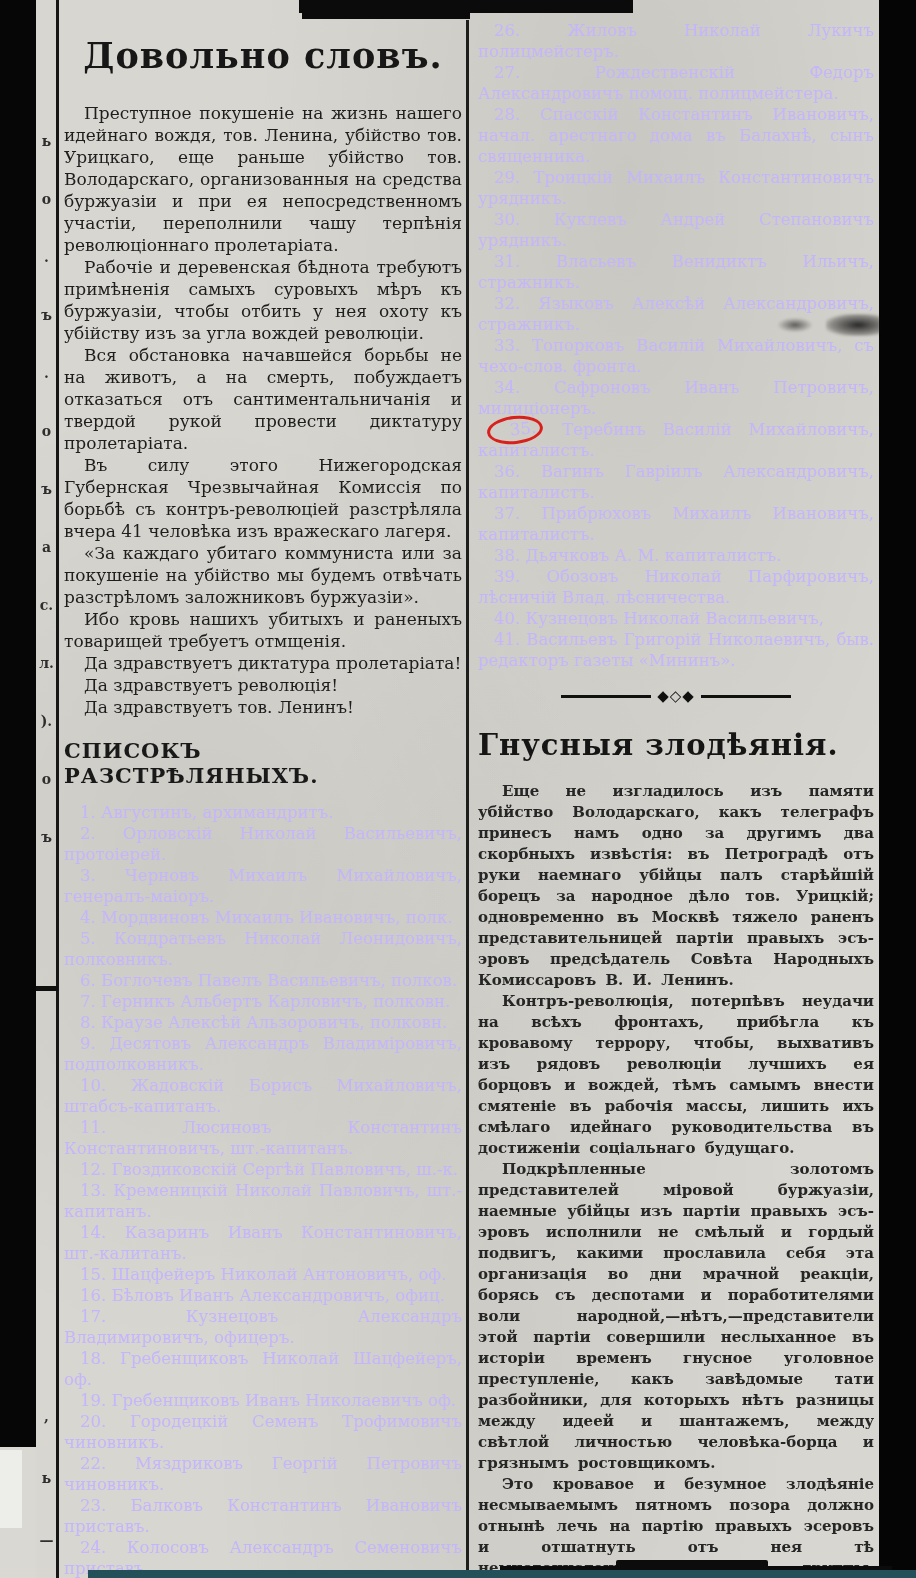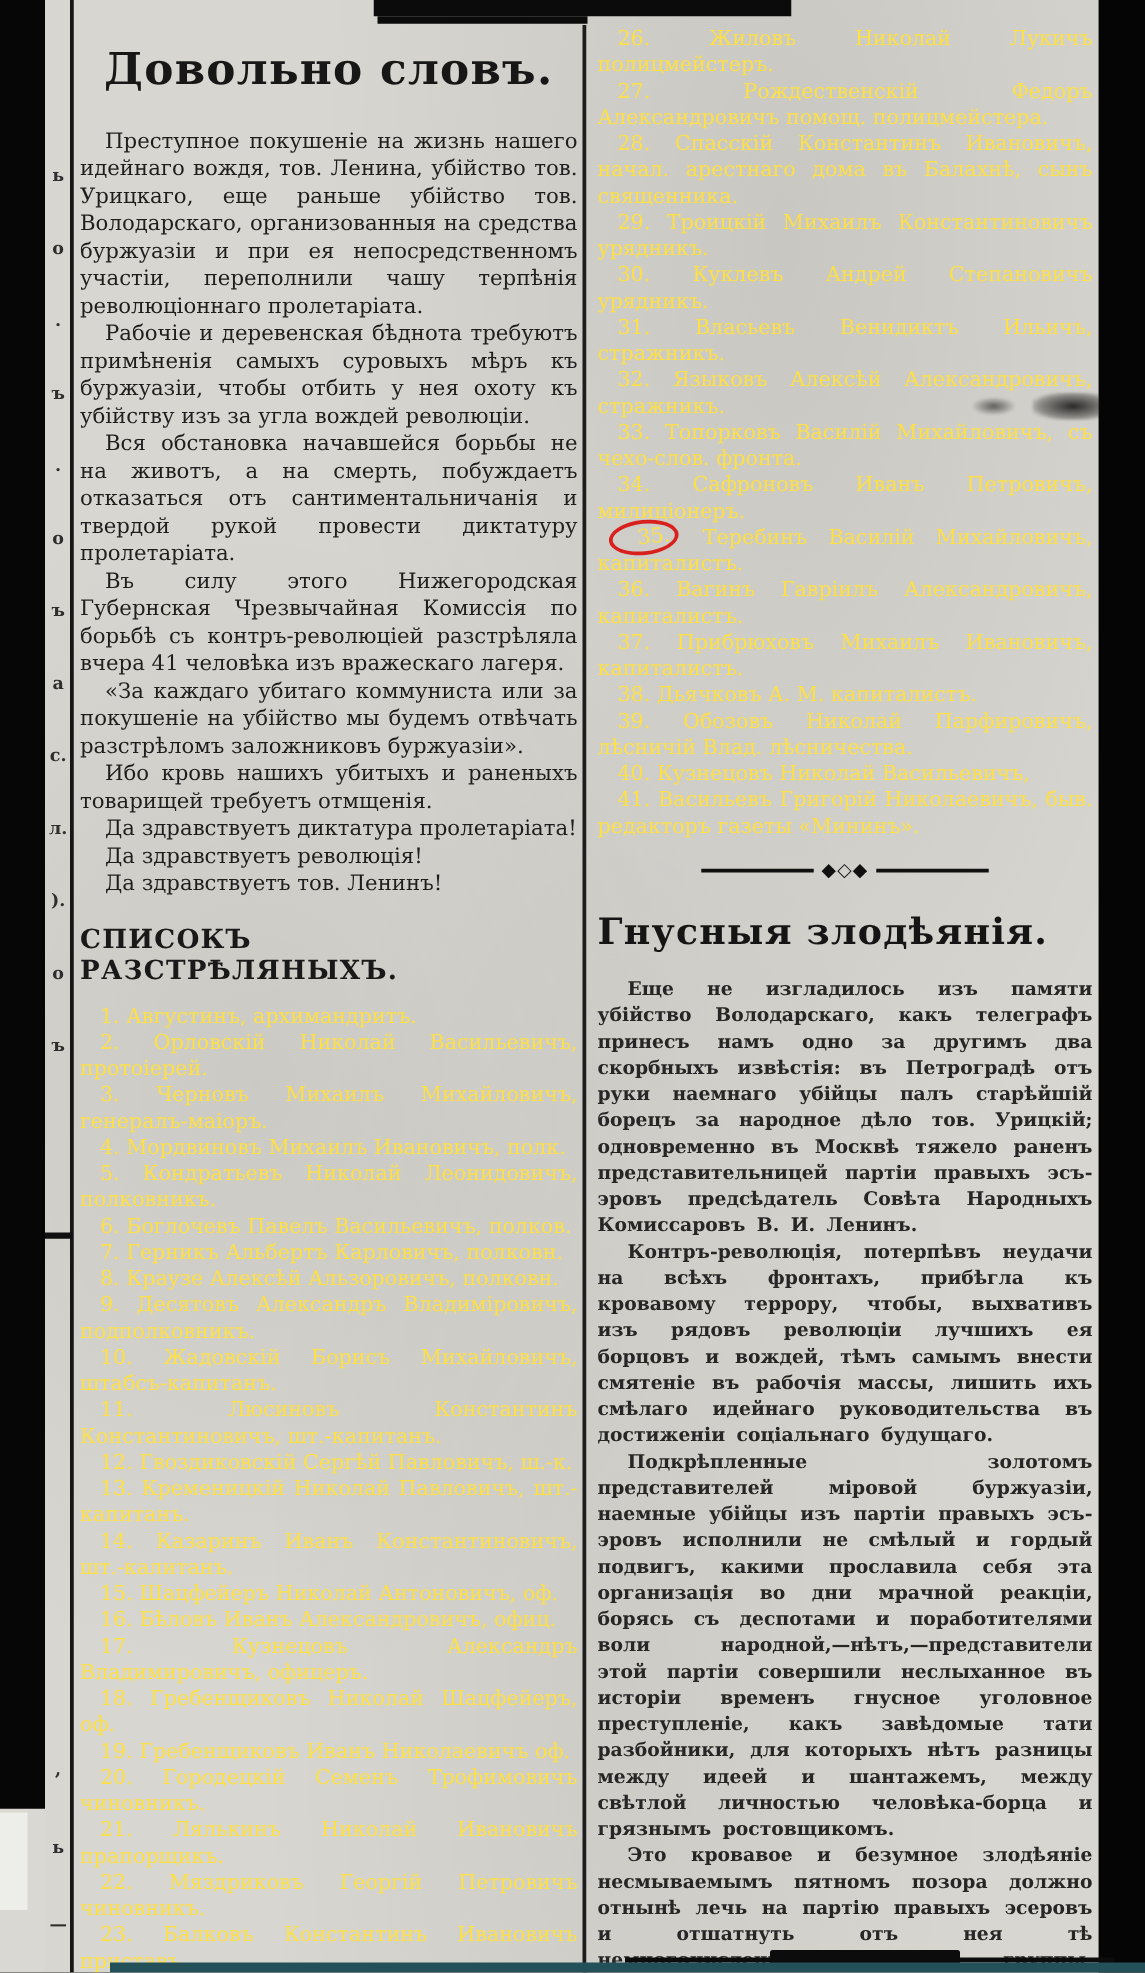--- a/index.html
+++ b/index.html
@@ -52,21 +52,21 @@
   .body-par{
     font-size:17px;line-height:22px;text-align:justify;text-indent:20px;
     margin:0;color:#1e1e1e;
   }
   .slogan{text-indent:20px;}
   .list-header{
     text-align:left;font-weight:bold;font-size:21px;letter-spacing:1px;
     margin:20px 0 14px;color:#191919;
   }
   .nlist{font-size:16.5px;line-height:21px;}
-  .nlist .li{text-align:justify;text-indent:16px;margin:0;color:#fde047;}
+  .nlist .li{text-align:justify;text-indent:16px;margin:0;color:#c4b5fd;}
   .num{font-weight:normal;}
   .num.circled{
     display:inline-block;border:3px solid var(--circle-color,#d8201c);
     border-radius:50%;padding:0 4px 1px;margin:-4px 2px -4px -7px;
     transform:rotate(-6deg);
   }
   .divider{
     display:flex;align-items:center;justify-content:center;
     margin:16px 30px 4px;color:#101010;
   }
@@ -164,21 +164,20 @@
       <div class="li"><span class="num">16.</span> <span>Бѣловъ Иванъ Александровичъ, офиц.</span></div>
 
       <div class="li"><span class="num">17.</span> <span>Кузнецовъ Александръ Владимировичъ, офицеръ.</span></div>
 
       <div class="li"><span class="num">18.</span> <span>Гребенщиковъ Николай Шацфейеръ, оф.</span></div>
 
       <div class="li"><span class="num">19.</span> <span>Гребенщиковъ Иванъ Николаевичъ оф.</span></div>
 
       <div class="li"><span class="num">20.</span> <span>Городецкій Семенъ Трофимовичъ чиновникъ.</span></div>
 
-      <div class="li"><span class="num">21.</span> <span>Лялькинъ Николай Ивановичъ прапорщикъ.</span></div>
 
       <div class="li"><span class="num">22.</span> <span>Мяздриковъ Георгій Петровичъ чиновникъ.</span></div>
 
       <div class="li"><span class="num">23.</span> <span>Балковъ Константинъ Ивановичъ приставъ.</span></div>
 
       <div class="li"><span class="num">24.</span> <span>Колосовъ Александръ Семеновичъ приставъ.</span></div>
 
     </div>
 </div>
 

